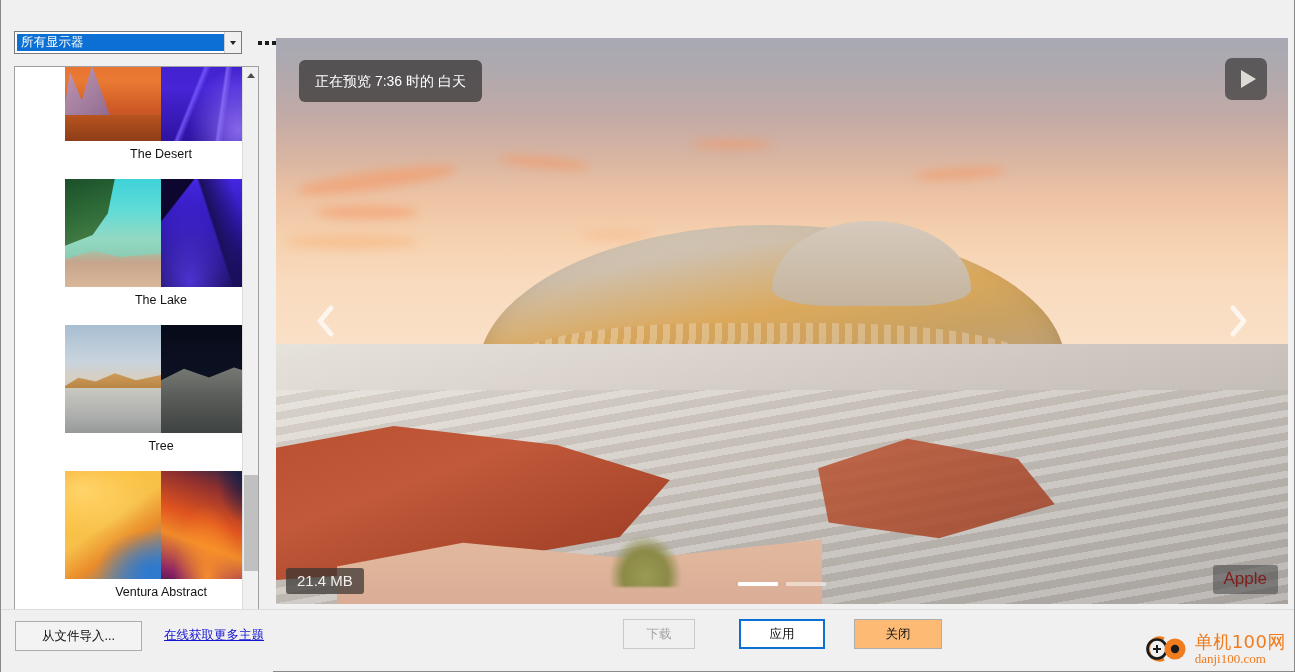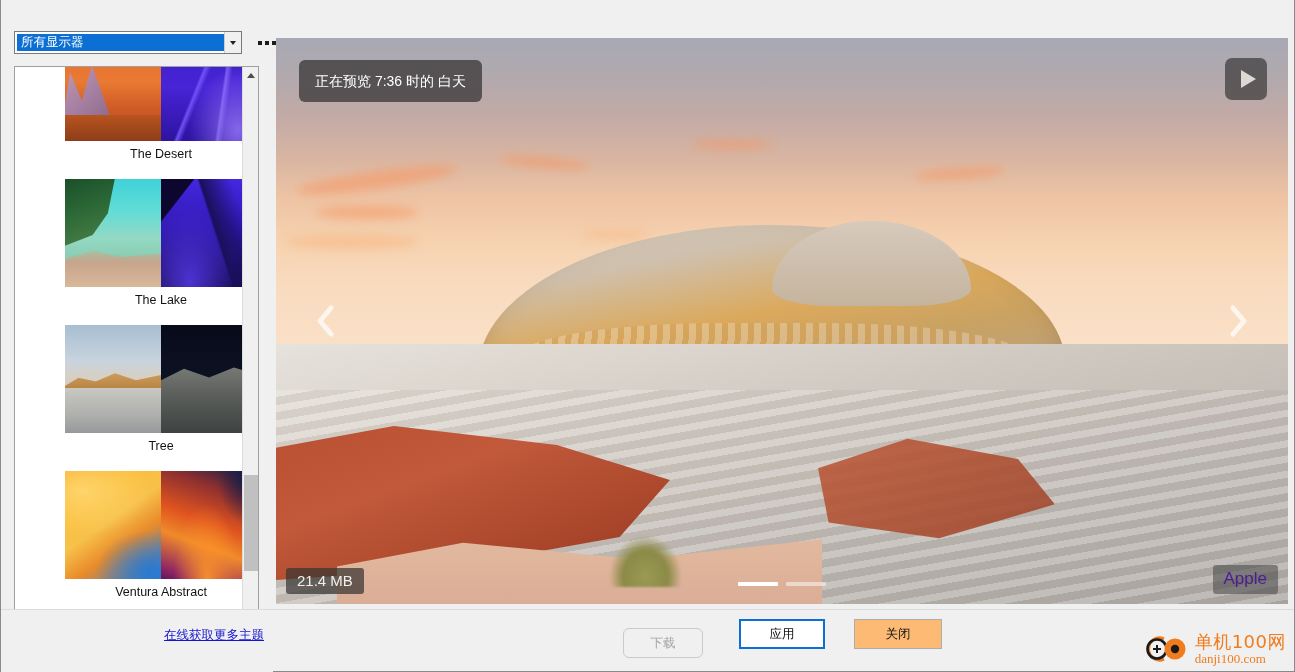--- a/index.html
+++ b/index.html
@@ -317,21 +317,21 @@
     position: absolute; left: 10px; bottom: 10px;
     background: rgba(55,52,50,.72);
     color: #f2efec;
     font-size: 15px;
     padding: 4px 11px 5px 11px;
     border-radius: 3px;
   }
   .brand-badge {
     position: absolute; right: 10px; bottom: 10px;
     background: rgba(70,70,70,.55);
-    color: #4c1d95;
+    color: #7f1d1d;
     font-size: 17px;
     padding: 4px 11px 5px 11px;
     border-radius: 3px;
   }
   .pager {
     position: absolute; left: 50%; bottom: 18px; transform: translateX(-50%);
     display: flex; gap: 8px;
   }
   .pager b { display: block; width: 40px; height: 4px; border-radius: 1px; }
   .pager b.on { background: #ffffff; }
@@ -347,21 +347,21 @@
   .btn {
     position: absolute;
     height: 30px;
     border: 1px solid #adadad;
     background: #f3f3f3;
     font-size: 12.5px;
     color: #101010;
     display: flex; align-items: center; justify-content: center;
   }
   .btn.import { left: 14px; top: 11px; width: 127px; }
-  .btn.download { left: 622px; top: 18px; width: 80px; color: #a4a4a4; background:#f0f0f0; border-color:#cacaca;border-radius:6px; }
+  .btn.download { left: 622px; top: 9px; width: 72px; color: #a4a4a4; background:#f0f0f0; border-color:#cacaca; }
   .btn.apply { left: 738px; top: 9px; width: 86px; background:#fff; border: 2px solid #0c6fd4; }
   .btn.close { left: 853px; top: 9px; width: 88px; background:#fdba74; }
   .link {
     position: absolute; left: 163px; top: 17px;
     font-size: 12.5px; color: #1515d2;
     text-decoration: underline;
   }
 
   .watermark {
     position: absolute; right: 8px; bottom: 4px;
@@ -486,20 +486,21 @@
     <div class="size-badge">21.4 MB</div>
     <div class="brand-badge">Apple</div>
 
     <div class="pager">
       <b class="on"></b>
       <b class="off"></b>
     </div>
   </div>
 
   <div class="footer">
+    <div class="btn import">从文件导入...</div>
     <div class="link">在线获取更多主题</div>
     <div class="btn download">下载</div>
     <div class="btn apply">应用</div>
     <div class="btn close">关闭</div>
 
     <div class="watermark">
       <svg class="wm-logo" viewBox="0 0 48 36">
         <path d="M20 8 A11 11 0 1 0 20 28" fill="none" stroke="#f07c1e" stroke-width="3.2"></path>
         <circle cx="13" cy="18" r="9.5" fill="none" stroke="#1a1a1a" stroke-width="2.6"></circle>
         <line x1="13" y1="14" x2="13" y2="22" stroke="#1a1a1a" stroke-width="2"></line>

